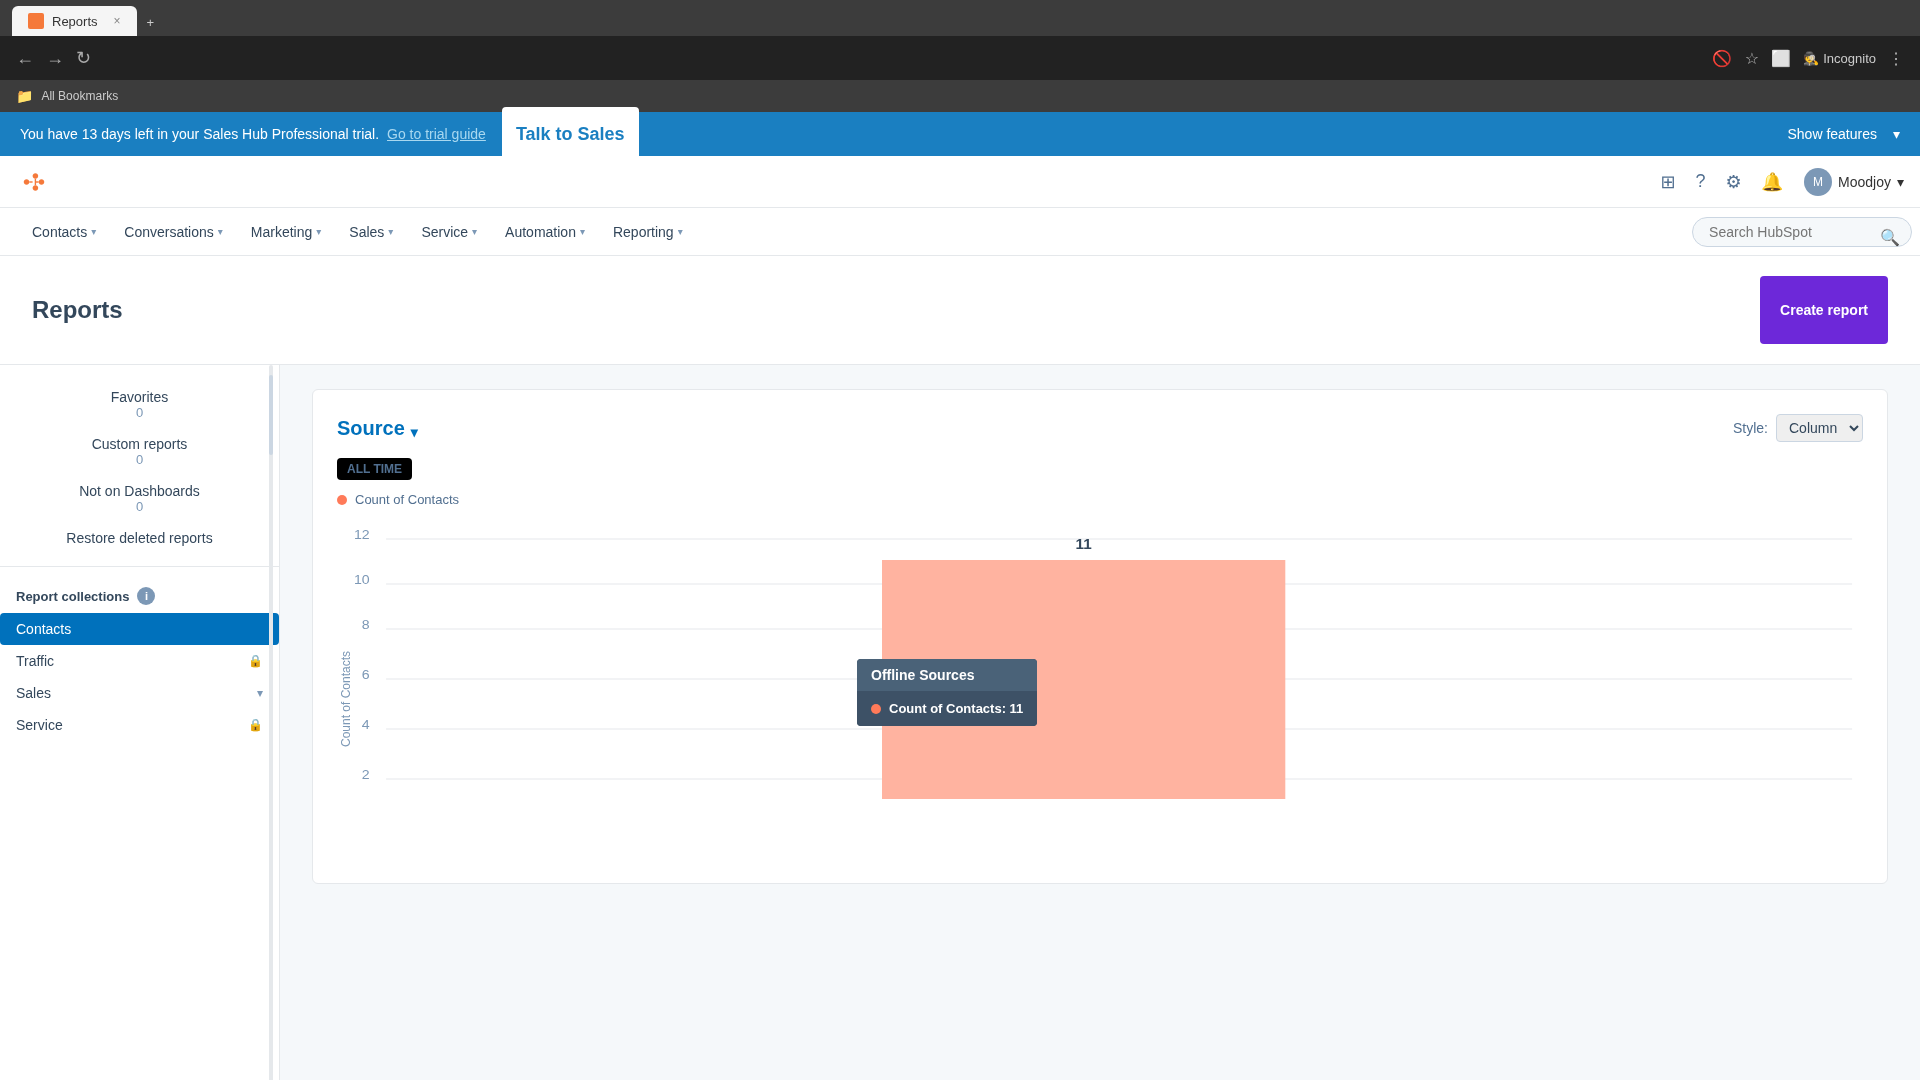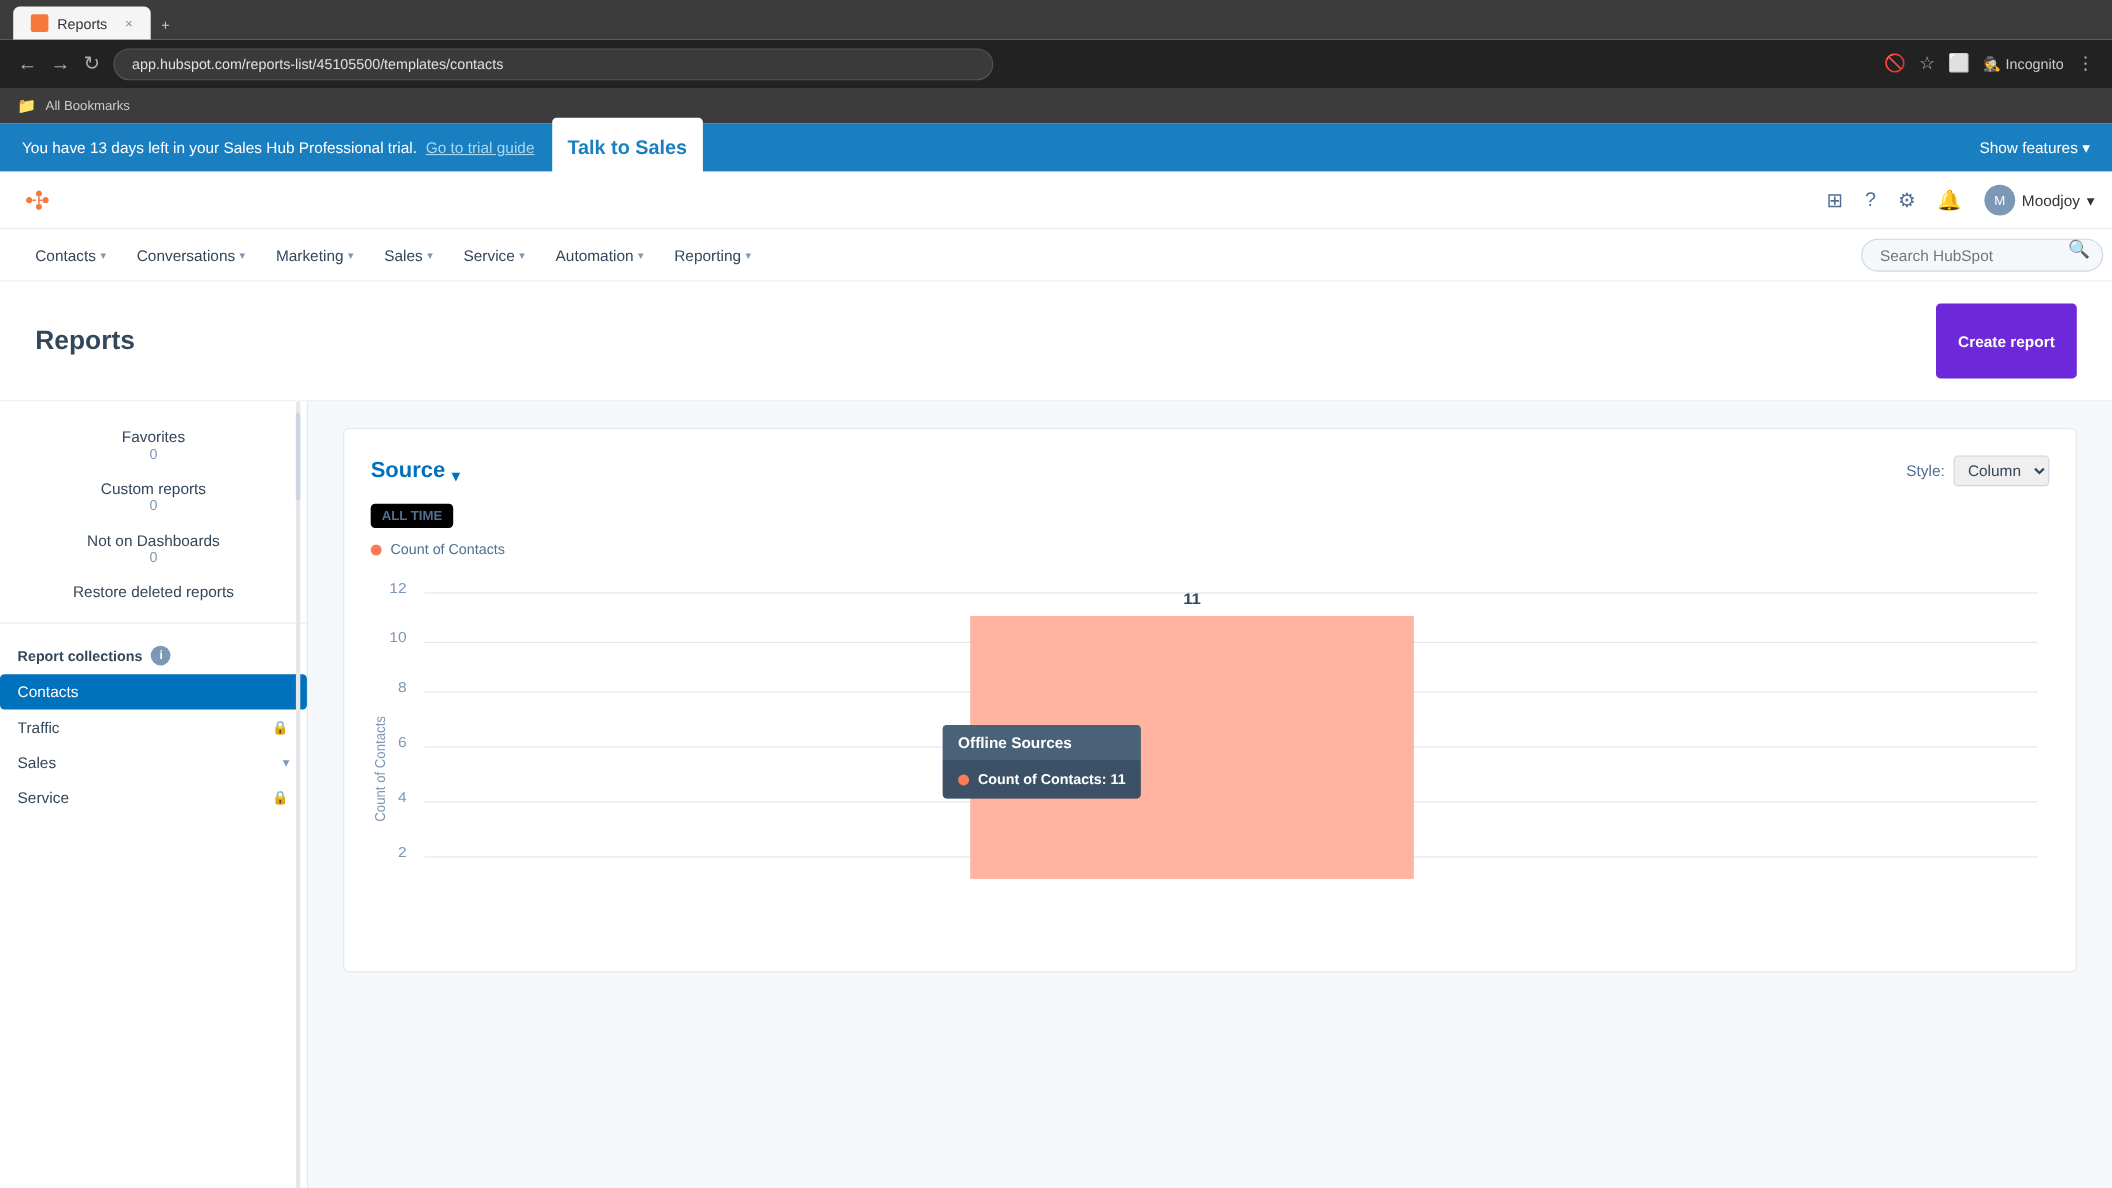--- a/index.html
+++ b/index.html
@@ -13,36 +13,36 @@
     .address-input { flex: 1; background: #3a3a3a; border: 1px solid #555; border-radius: 20px; padding: 6px 16px; color: #e0e0e0; font-size: 13px; max-width: 800px; }
     .browser-actions { display: flex; align-items: center; gap: 12px; margin-left: auto; }
     .browser-action-btn { color: #bbb; font-size: 16px; cursor: pointer; background: none; border: none; }
     .bookmarks-bar { background: #3c3c3c; height: 32px; display: flex; align-items: center; padding: 0 16px; gap: 8px; }
     .bookmark-item { color: #ccc; font-size: 12px; cursor: pointer; display: flex; align-items: center; gap: 4px; }
 
     
     .trial-banner { background: #1a7fc1; color: white; height: 44px; display: flex; align-items: center; padding: 0 20px; gap: 8px; font-size: 14px; }
     .trial-banner a { color: #a8d8f0; text-decoration: underline; cursor: pointer; }
     .trial-banner-btn { background: white; color: #1a7fc1; border: none; border-radius: 4px; padding: 17px 14px; font-size: 18px; font-weight: 600; cursor: pointer; margin-left: 8px; }
-    .trial-banner-right { margin-left: auto; color: white; font-size: 14px; cursor: pointer; display: flex; align-items: center; gap: 4px; }
+    .trial-banner-right { margin-left: auto; color: white; font-size: 14px; cursor: pointer; display: flex; align-items: center; gap: 16px; }
 
     
     .hs-topbar { background: white; height: 52px; display: flex; align-items: center; padding: 0 16px; border-bottom: 1px solid #e5e8eb; }
     .hs-logo { width: 36px; height: 36px; display: flex; align-items: center; justify-content: center; }
     .hs-logo svg { width: 28px; height: 28px; }
     .hs-topbar-right { margin-left: auto; display: flex; align-items: center; gap: 20px; }
     .hs-topbar-icon { color: #516f90; font-size: 18px; cursor: pointer; }
     .hs-user { display: flex; align-items: center; gap: 6px; cursor: pointer; color: #333; font-size: 14px; }
     .hs-user-avatar { width: 28px; height: 28px; background: #7c98b6; border-radius: 50%; display: flex; align-items: center; justify-content: center; color: white; font-size: 12px; }
 
     
     .main-nav { background: white; height: 48px; display: flex; align-items: center; padding: 0 20px; border-bottom: 1px solid #e5e8eb; gap: 4px; }
     .nav-item { padding: 0 12px; height: 48px; display: flex; align-items: center; gap: 4px; color: #33475b; font-size: 14px; cursor: pointer; font-weight: 500; }
     .nav-item .chevron { font-size: 10px; color: #7c98b6; }
-    .nav-search { margin-left: auto; display: flex; align-items: flex-start; }
+    .nav-search { margin-left: auto; display: flex; align-items: flex-end; }
     .nav-search-input { background: #f5f8fa; border: 1px solid #cbd6e2; border-radius: 20px; padding: 6px 16px; font-size: 14px; width: 220px; color: #33475b; }
     .nav-search-btn { background: none; border: none; color: #7c98b6; cursor: pointer; margin-left: -32px; font-size: 16px; }
 
     
     .page-wrapper { display: flex; min-height: calc(1080px - 232px); }
 
     
     .sidebar { width: 280px; background: white; border-right: 1px solid #e5e8eb; padding: 16px 0; flex-shrink: 0; }
     .sidebar-item { display: flex; align-items: center; justify-content: space-between; padding: 8px 16px; color: #33475b; font-size: 14px; cursor: pointer; flex-direction: column; }
     .sidebar-item .count { color: #7c98b6; font-size: 13px; }
@@ -96,21 +96,20 @@
     <span class="tab-close">×</span>
   </div>
   <div class="browser-tab" style="background:none; color:#ccc; padding: 0 10px; height:28px; align-items:center; display:flex;">
     <span>+</span>
   </div>
 </div>
 <div class="browser-address-bar">
   <button class="nav-btn">←</button>
   <button class="nav-btn">→</button>
   <button class="nav-btn">↻</button>
-  <input class="address-input" type="text" value="app.hubspot.com/reports-list/45105500/templates/contacts" style="">
   <div class="browser-actions">
     <button class="browser-action-btn">🚫</button>
     <button class="browser-action-btn">☆</button>
     <button class="browser-action-btn">⬜</button>
     <span style="color:#ccc; font-size:13px; display:flex; align-items:center; gap:4px;">
       <span>🕵</span>
       <span>Incognito</span>
     </span>
     <button class="browser-action-btn">⋮</button>
   </div>

